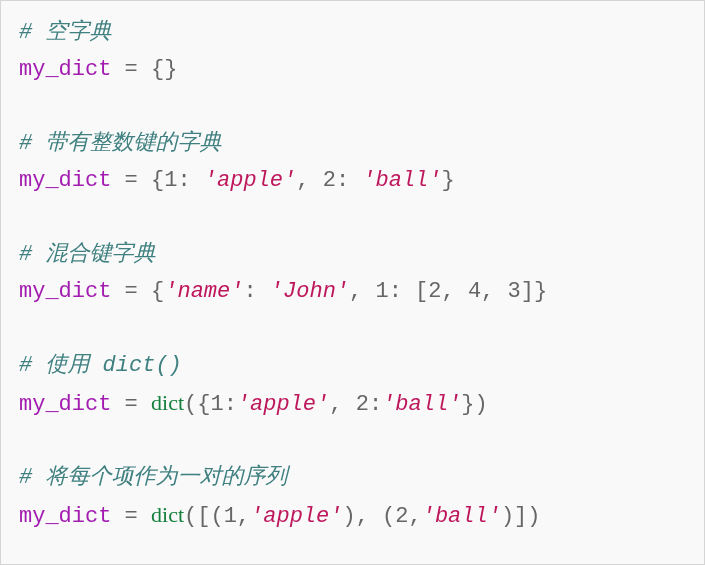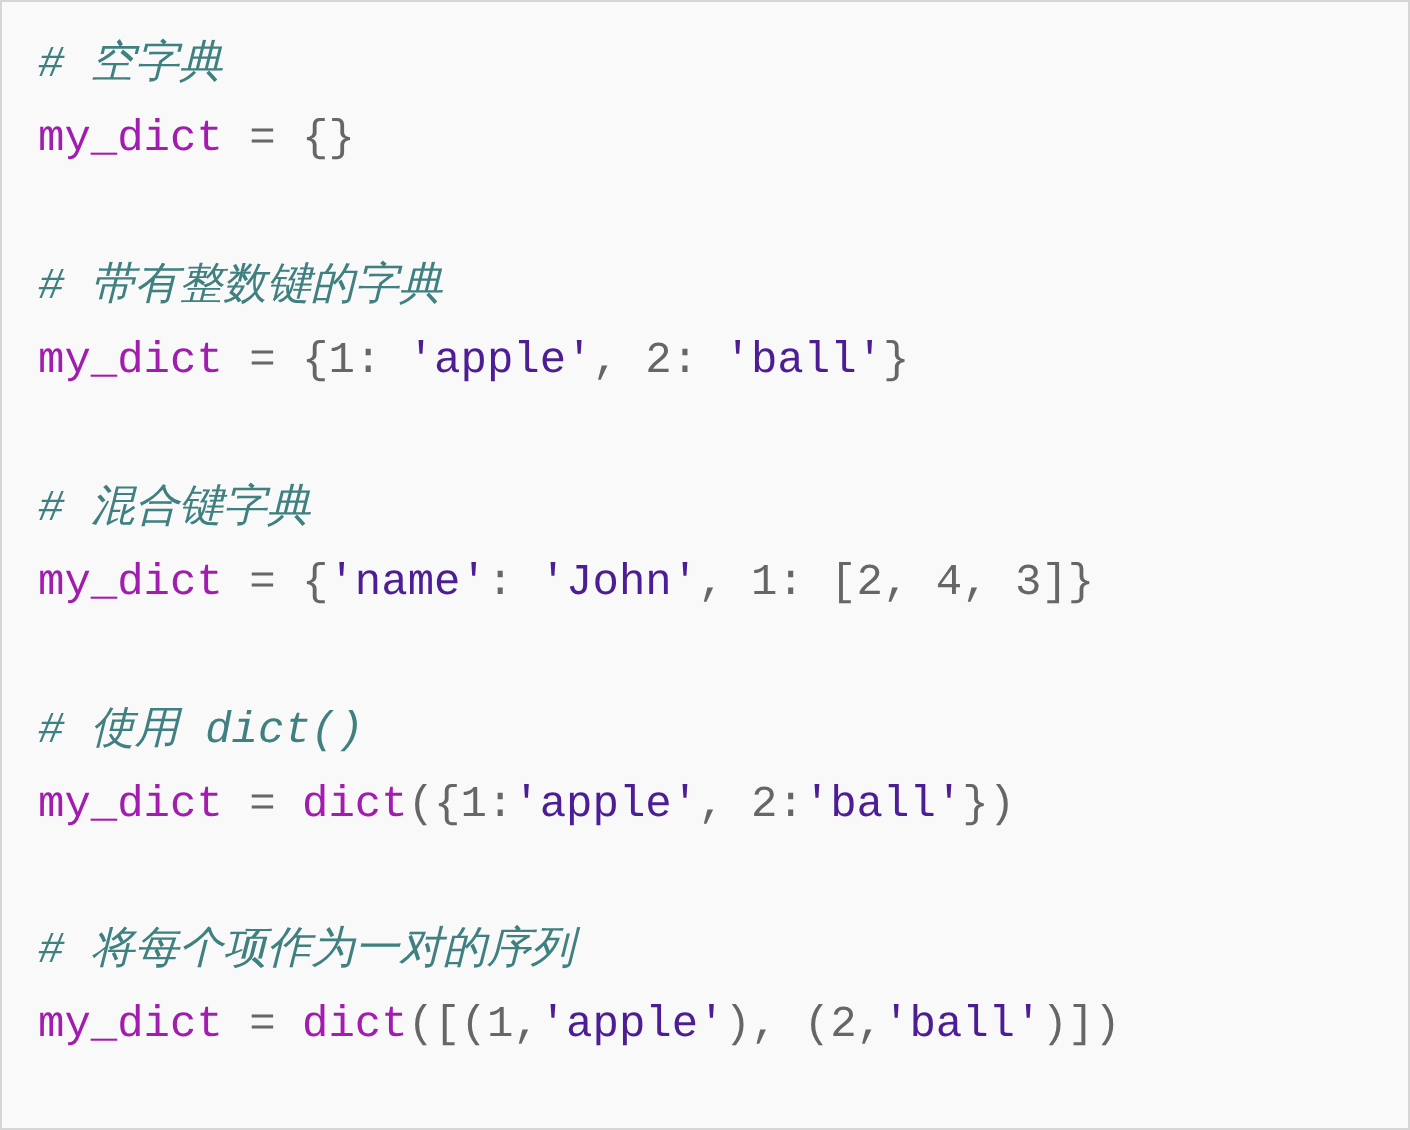--- a/index.html
+++ b/index.html
@@ -18,22 +18,22 @@
     font-size: 22px;
     line-height: 1.68;
     color: #333333;
     white-space: pre;
     overflow: hidden;
   }
   .cm  { color: #408080; font-style: italic; }      
   .id  { color: #a21caf; }                           
   .op  { color: #666666; }                           
   .num { color: #666666; }                           
-  .str { color: #4c1d95; }                           
-  .fn  { color: #a21caf; }                           
+  .str { color: #be185d; font-style: italic; }                           
+  .fn  { color: #15803d; font-family: Liberation Serif, serif; }                           
 </style>
 </head>
 <body>
 
 <div class="code-block"><span class="cm"># 空字典</span>
 <span class="id">my_dict</span><span class="op"> = </span><span class="op">{}</span>
 
 <span class="cm"># 带有整数键的字典</span>
 <span class="id">my_dict</span><span class="op"> = </span><span class="op">{</span><span class="num">1</span><span class="op">: </span><span class="str">'apple'</span><span class="op">, </span><span class="num">2</span><span class="op">: </span><span class="str">'ball'</span><span class="op">}</span>
 

